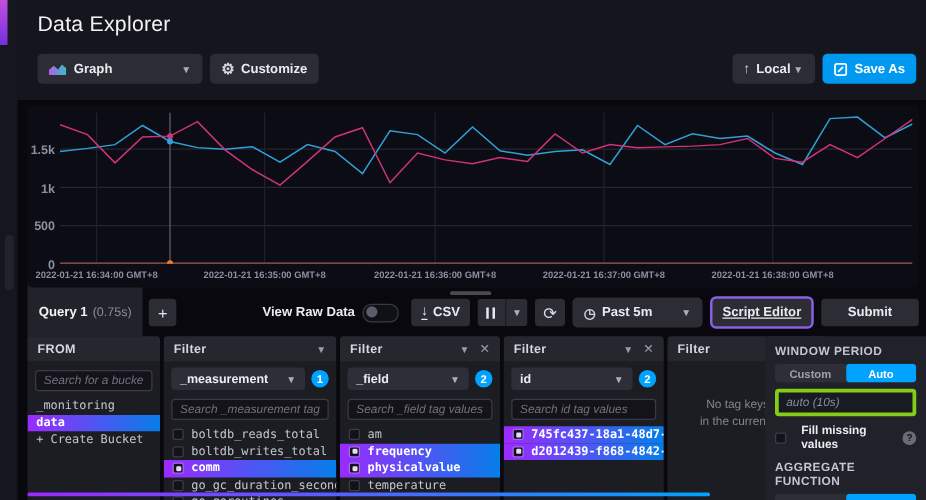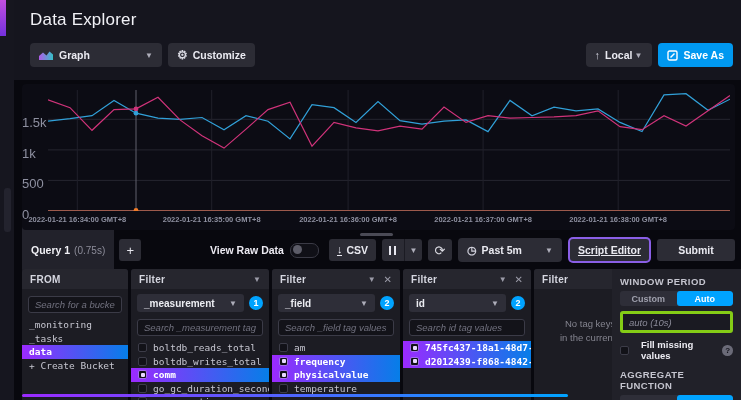--- a/index.html
+++ b/index.html
@@ -23,21 +23,21 @@
   .spacer{flex:1;}
   .icon-sm{margin-right:6px;display:inline-flex;align-items:center;}
   .gear{font-size:12px;color:#d7d7e0;margin-right:5px;line-height:1;}
   .uparrow{font-size:11px;color:#cfcfda;margin-right:5px;}
   .graph-dd{width:132px;}
   .graph-dd .caret{margin-left:auto;}
 
   
   .chart-panel{position:relative;margin:4px 6px 0 22px;height:146px;background:#0c0c14;border-radius:4px;overflow:hidden;}
   .chart-svg{position:absolute;left:26px;top:6px;}
-  .ylab{position:absolute;width:22px;text-align:left;font-size:13px;font-weight:normal;color:#8e90a0;}
+  .ylab{position:absolute;width:22px;text-align:right;font-size:10px;font-weight:bold;color:#8e90a0;}
   .xlab{position:absolute;top:131px;transform:translateX(-50%);font-size:7.5px;font-weight:bold;color:#8e90a0;white-space:nowrap;}
 
   
   .query-bar{margin:8px 6px 0 22px;height:24px;display:flex;align-items:center;}
   .q-tab{height:22px;background:#22222b;border-radius:3px;display:inline-flex;align-items:center;padding:14px 9px;}
   .q-tab .t1{font-size:10.5px;font-weight:bold;color:#f0f0f5;}
   .q-tab .t2{font-size:10px;color:#8d8d9a;margin-left:4px;}
   .q-plus{width:22px;height:22px;background:#2c2c35;border-radius:3px;color:#e6e6ee;font-size:13px;
           display:inline-flex;align-items:center;justify-content:center;margin-left:5px;}
   .raw-label{font-size:10.5px;font-weight:bold;color:#eceaf2;text-align:right;}
@@ -231,23 +231,20 @@
 
     <div class="col" style="width:106px;">
       <div class="col-head">
         <span class="col-title">FROM</span>
       </div>
       <div class="col-body">
         <input class="search" placeholder="Search for a bucket" style="">
         <div class="row mono">
             <span>_monitoring</span>
           </div>
-        <div class="row mono">
-            <span>_tasks</span>
-          </div>
         <div class="row mono selected">
             <span>data</span>
           </div>
         <div class="row mono">
             <span>+ Create Bucket</span>
           </div>
       </div>
     </div>
 
     <div class="col" style="width:138px;">

